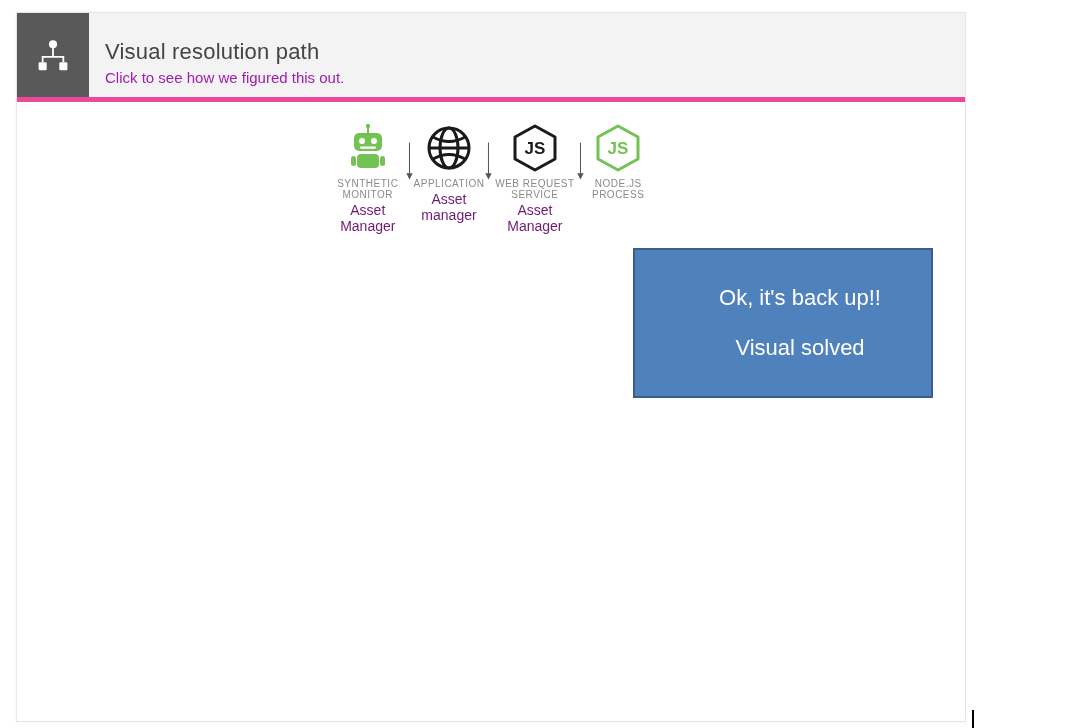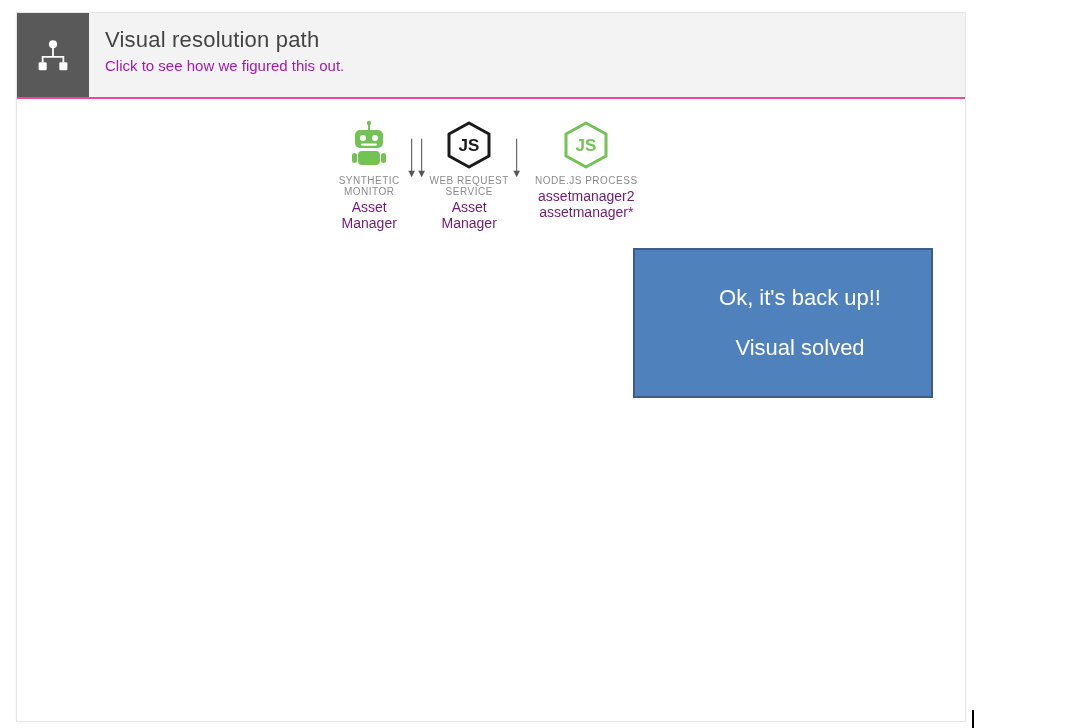--- a/index.html
+++ b/index.html
@@ -16,23 +16,23 @@
       top: 12px;
       width: 950px;
       height: 710px;
       background: #fff;
       border: 1px solid #e6e6e6;
       box-shadow: 0 0 4px rgba(0,0,0,0.04);
       overflow: hidden;
     }
     .header {
       display: flex;
-      align-items: flex-start;
+      align-items: center;
       background: #f3f3f3;
-      border-bottom: 2px solid #ec4899;
+      border-bottom: 5px solid #ec4899;
     }
     .header-icon {
       width: 72px;
       height: 84px;
       background: #595959;
       display: flex;
       align-items: center;
       justify-content: center;
       flex: 0 0 72px;
     }
@@ -165,20 +165,33 @@
         </div>
         <div class="node-type">SYNTHETIC MONITOR</div>
         <div class="node-name">Asset Manager</div>
       </div>
 
       <svg class="arrow" width="14" height="62" viewBox="0 0 14 62">
         <line x1="7" y1="2" x2="7" y2="52" stroke="#555" stroke-width="1.6"></line>
         <polygon points="7,60 2,50 12,50" fill="#555"></polygon>
       </svg>
 
+      <div class="node">
+        <div class="node-icon">
+          <svg viewBox="0 0 52 52">
+            <circle cx="26" cy="26" r="20" fill="none" stroke="#1a1a1a" stroke-width="3"></circle>
+            <ellipse cx="26" cy="26" rx="9" ry="20" fill="none" stroke="#1a1a1a" stroke-width="3"></ellipse>
+            <line x1="6" y1="26" x2="46" y2="26" stroke="#1a1a1a" stroke-width="3"></line>
+            <path d="M10 15 Q26 24 42 15" fill="none" stroke="#1a1a1a" stroke-width="3"></path>
+            <path d="M10 37 Q26 28 42 37" fill="none" stroke="#1a1a1a" stroke-width="3"></path>
+          </svg>
+        </div>
+        <div class="node-type">APPLICATION</div>
+        <div class="node-name">Asset manager</div>
+      </div>
 
       <svg class="arrow" width="14" height="62" viewBox="0 0 14 62">
         <line x1="7" y1="2" x2="7" y2="52" stroke="#555" stroke-width="1.6"></line>
         <polygon points="7,60 2,50 12,50" fill="#555"></polygon>
       </svg>
 
       <div class="node">
         <div class="node-icon">
           <svg viewBox="0 0 52 52">
             <polygon points="26,4 46,15 46,37 26,48 6,37 6,15" fill="none" stroke="#1a1a1a" stroke-width="3" stroke-linejoin="round"></polygon>
@@ -195,21 +208,20 @@
       </svg>
 
       <div class="node">
         <div class="node-icon">
           <svg viewBox="0 0 52 52">
             <polygon points="26,4 46,15 46,37 26,48 6,37 6,15" fill="none" stroke="#73C354" stroke-width="3" stroke-linejoin="round"></polygon>
             <text x="26" y="32" text-anchor="middle" font-family="Arial, sans-serif" font-size="17" font-weight="900" fill="#73C354">JS</text>
           </svg>
         </div>
         <div class="node-type">NODE.JS PROCESS</div>
-        <div class="node-name">assetmanager2 assetmanager*</div>
       </div>
 
     </div>
   </div>
 </div>
 
 <div class="callout">
   <svg class="callout-tail" width="80" height="80" viewBox="0 0 80 80">
     <polygon points="2,2 72,34 72,64" fill="#4F81BD" stroke="#395E89" stroke-width="2" stroke-linejoin="miter"></polygon>
   </svg>

